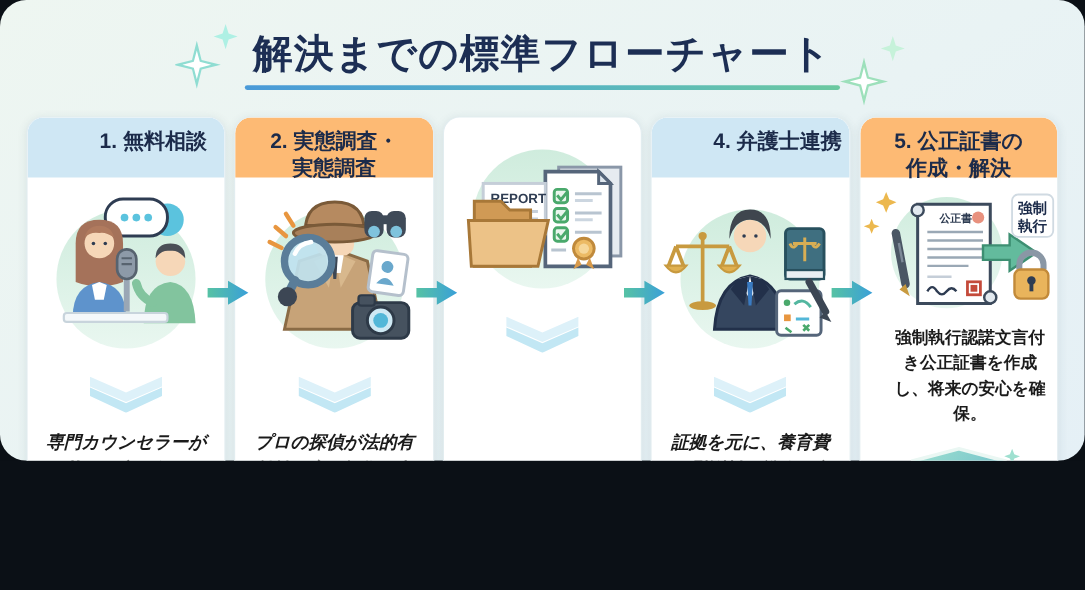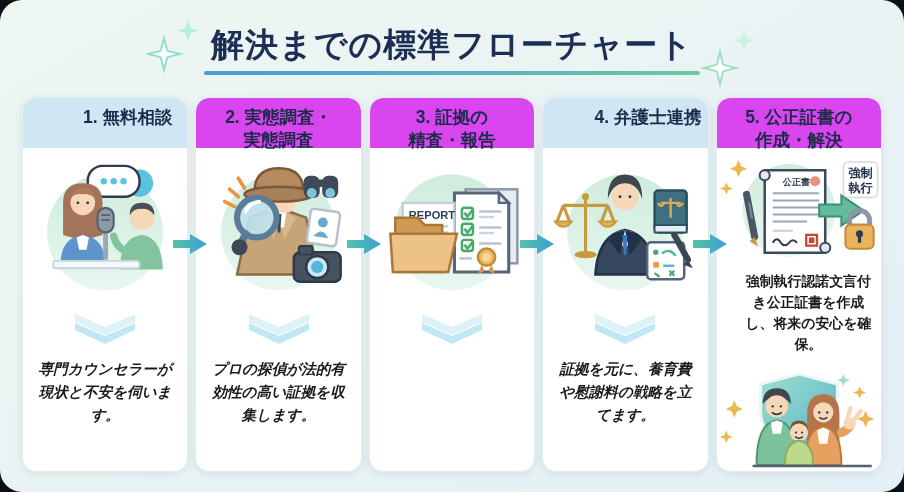--- a/index.html
+++ b/index.html
@@ -1,33 +1,33 @@
 <!DOCTYPE html>
 <html><head>
 <meta charset="utf-8">
 <style>
   html,body{margin:0;padding:0;background:#0b1016;font-family:"Liberation Sans","DejaVu Sans",sans-serif;}
-  .stage{position:relative;width:904px;height:492px;margin:0 auto;border-radius:22px;overflow:hidden;
+  .stage{position:relative;width:904px;height:384px;margin:0 auto;border-radius:22px;overflow:hidden;
          background:linear-gradient(150deg,#eef6f1 0%,#e9f3f4 55%,#e5f0f6 100%);}
   
   .title-wrap{position:relative;padding-top:26px;text-align:center;}
   .page-title{margin:0;font-size:33px;font-weight:800;color:#1c2e54;letter-spacing:1px;line-height:1.15;}
   .underline{width:496px;height:4px;margin:7px auto 0;border-radius:2px;
              background:linear-gradient(90deg,#4a9ad8 0%,#56b4c2 55%,#6cc9a0 100%);}
   .spark{position:absolute;}
   
   .row{position:absolute;left:22px;right:22px;top:97px;display:flex;gap:7px;}
   .card{position:relative;flex:1;height:373px;background:#ffffff;border-radius:14px;
         border:1px solid #e2edf0;box-shadow:0 2px 8px rgba(40,70,90,.10);
         display:flex;flex-direction:column;align-items:center;overflow:hidden;}
   .card-header{width:100%;box-sizing:border-box;height:50px;border-radius:13px 13px 0 0;text-align:center;
                padding-top:8px;font-size:17.5px;font-weight:800;color:#1c2b4a;line-height:23px;overflow:visible;}
   .card-header span{display:block;}
   .h-blue{background:#cfe7f4;padding-left:45px;}
-  .h-green{background:#d946ef;text-align:center;}
+  .h-green{background:#fdba74;text-align:center;}
   .illus{margin-top:8px;line-height:0;}
   .chevron{margin-top:10px;line-height:0;}
   .desc{margin-top:14px;padding:0 13px;font-size:14.6px;line-height:1.56;font-weight:700;color:#1b1b1b;box-sizing:border-box;}
   .align-left{text-align:center;align-self:stretch;font-style:italic;}
   .align-center{text-align:center;}
   .card5 .illus{margin-top:4px;text-decoration:underline;}
   .card5 .desc{margin-top:2px;padding:0 6px;font-size:13.9px;line-height:1.5;margin-left:19px;}
   .family{margin-top:auto;line-height:0;}
   .connector{position:absolute;top:232px;line-height:0;}
   svg text{font-family:"Liberation Sans","DejaVu Sans",sans-serif;}
@@ -156,24 +156,20 @@
       <div class="chevron">
         <svg width="72" height="30" viewBox="0 0 72 30">
           <path d="M6 0 L36 13 L66 0 L66 8 L36 21 L6 8 Z" fill="#ddf1f9"></path>
           <path d="M6 9 L36 22 L66 9 L66 16 L36 30 L6 16 Z" fill="#c2e7f4"></path>
         </svg>
       </div>
       <div class="desc align-left">プロの探偵が法的有効性の高い証拠を収集します。</div>
     </div>
 
     <div class="card">
-      <div class="card-header h-green">
-        <span>3. 証拠の</span>
-        <span>精査・報告</span>
-      </div>
       <div class="illus">
         <svg width="148" height="148" viewBox="0 0 120 120">
           <circle cx="60" cy="62" r="47" fill="url(#circ)"></circle>
           <g transform="translate(5,-3)">
             <rect x="66" y="30" width="42" height="60" fill="#e6ebf0" stroke="#8a97a8" stroke-width="2"></rect>
           </g>
           <path d="M62 30 h36 l8 8 v56 h-44 Z" fill="#ffffff" stroke="#55657a" stroke-width="2.5"></path>
           <path d="M98 30 l8 8 h-8 Z" fill="#dfe7ee" stroke="#55657a" stroke-width="2"></path>
           <g>
             <rect x="68" y="42" width="9" height="9" rx="2" fill="#eaf6ee" stroke="#4aa96c" stroke-width="2"></rect>

